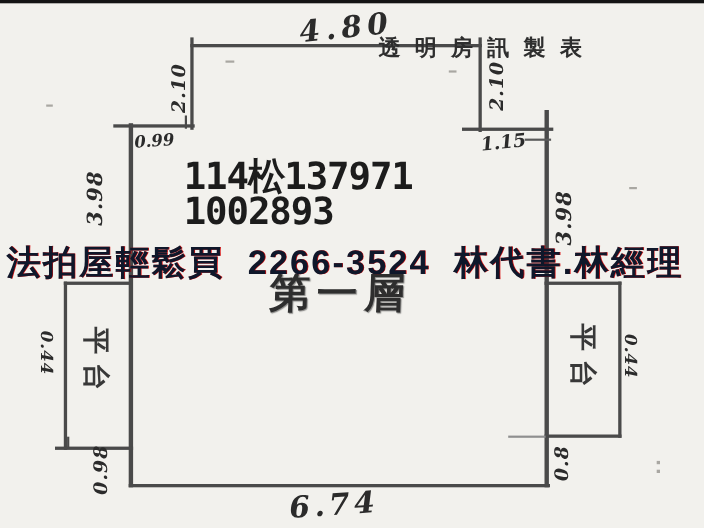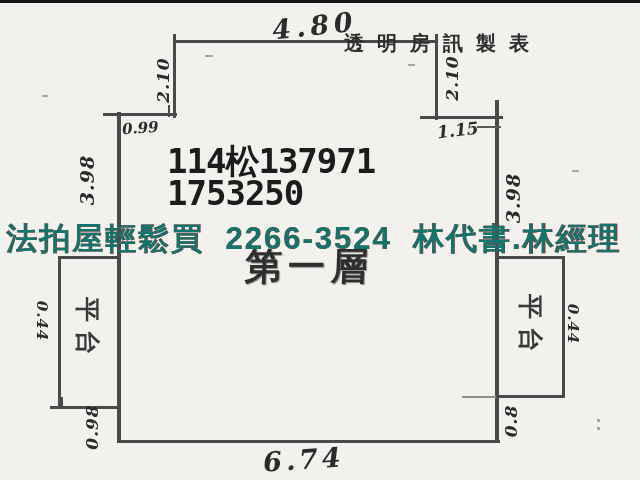--- a/index.html
+++ b/index.html
@@ -37,21 +37,21 @@
   .watermark{
     position:absolute;color:#2e2e2e;white-space:pre;
     font-family:"Liberation Sans",sans-serif;font-weight:600;
     font-size:20px;letter-spacing:13px;
   }
   .platform-label{
     font-family:"Liberation Sans",sans-serif;font-style:normal;
     font-weight:700;font-size:25px;letter-spacing:8px;color:#383838;
   }
   .ad{
-    position:absolute;white-space:pre;color:#0f766e;
+    position:absolute;white-space:pre;color:#0f172a;
     font-family:"Liberation Sans",sans-serif;font-weight:700;
     font-size:31px;letter-spacing:2px;
     text-shadow:0.6px 0 0 #db1212;
     text-align:right;
   }
 </style>
 </head>
 <body>
 
 <div id="stage">
@@ -99,19 +99,19 @@
   <div class="vdim rot-ccw" style="left:66px;top:411px;width:52px;height:32px;font-size:17px;letter-spacing:1px;">0.98</div>
   <div class="vdim rot-ccw" style="left:488px;top:405px;width:46px;height:32px;font-size:17px;letter-spacing:1px;">0.8</div>
   <div class="hand" style="left:263px;top:444px;font-size:27px;letter-spacing:4px;transform:rotate(-4deg);">6.74</div>
 
   <div class="vdim rot-cw platform-label" style="left:60px;top:302px;width:56px;height:56px;">平台</div>
   <div class="vdim rot-cw platform-label" style="left:503px;top:299px;width:56px;height:56px;">平台</div>
 
   <div class="floor-label" style="left:245px;top:242px;">第一層</div>
 
   <div class="case-num" style="left:167px;top:145px;">114松137971</div>
-  <div class="case-num" style="left:167px;top:177px;">1753250</div>
+  <div class="case-num" style="left:167px;top:177px;">1002893</div>
 
   <div class="watermark" style="left:344px;top:30px;">透明房訊製表</div>
 
   <div class="ad" style="left:6px;top:218px;">法拍屋輕鬆買  2266-3524  林代書.林經理</div>
 
 </div>
 
 </body></html>

